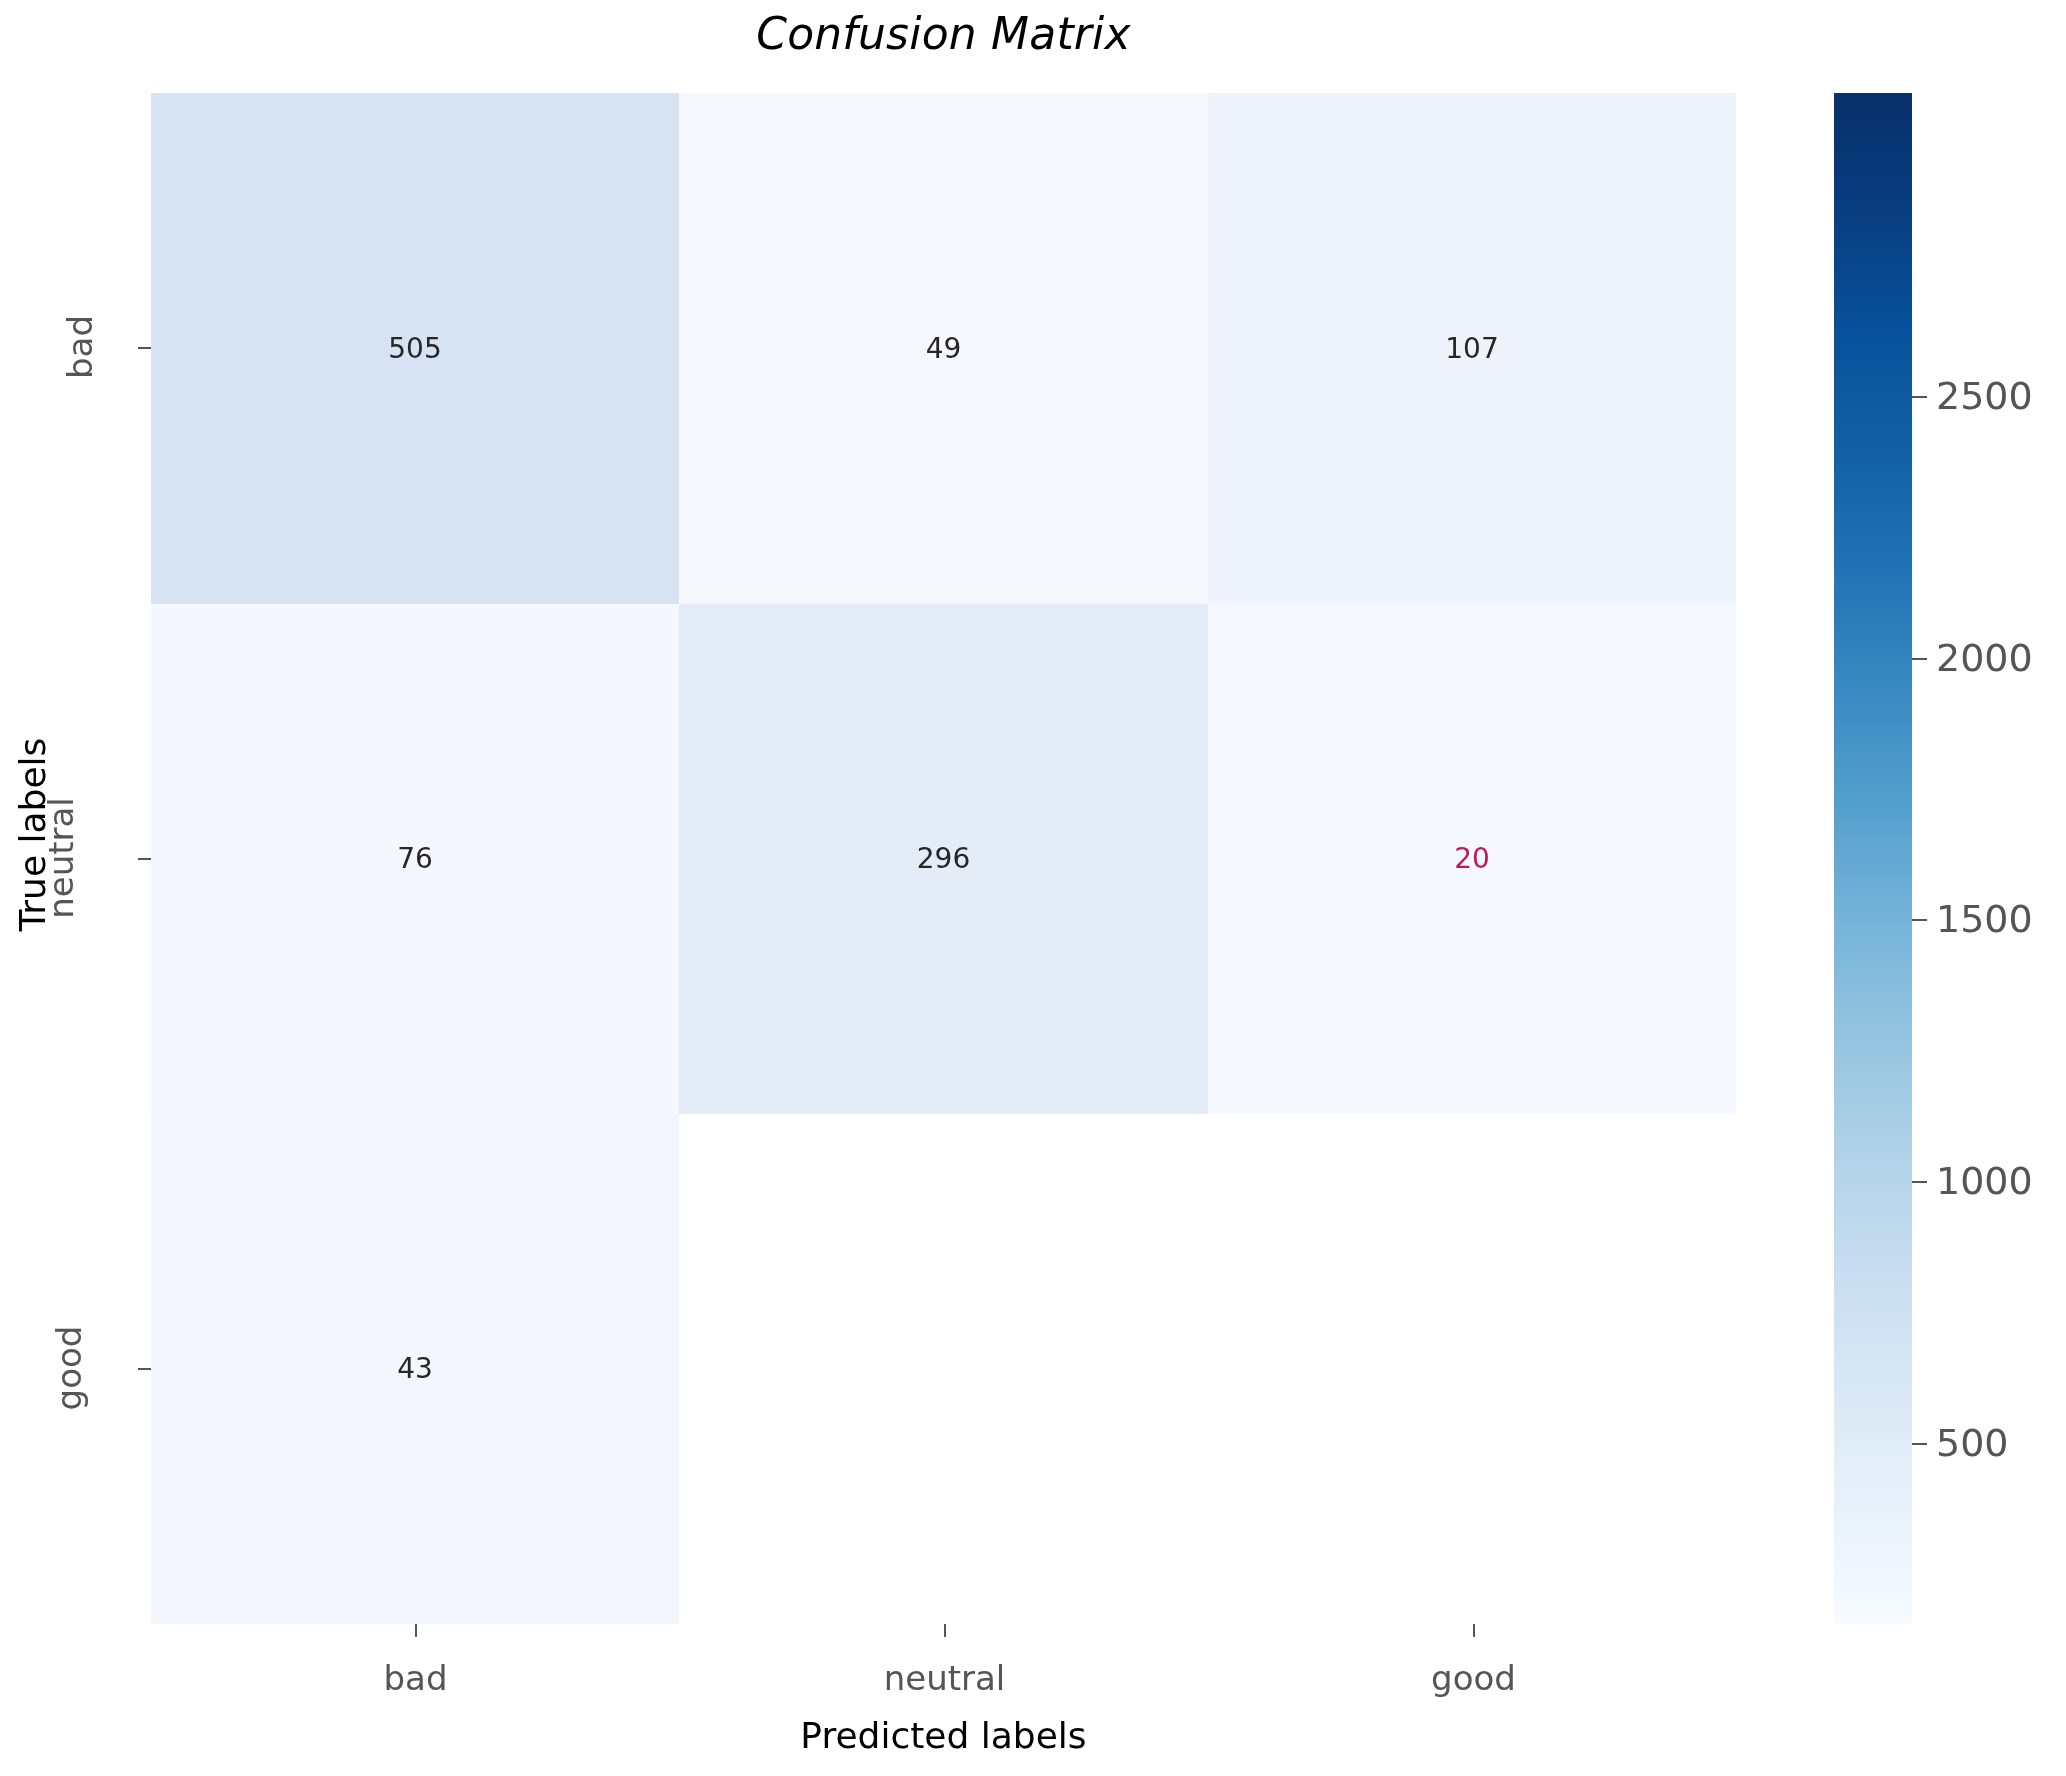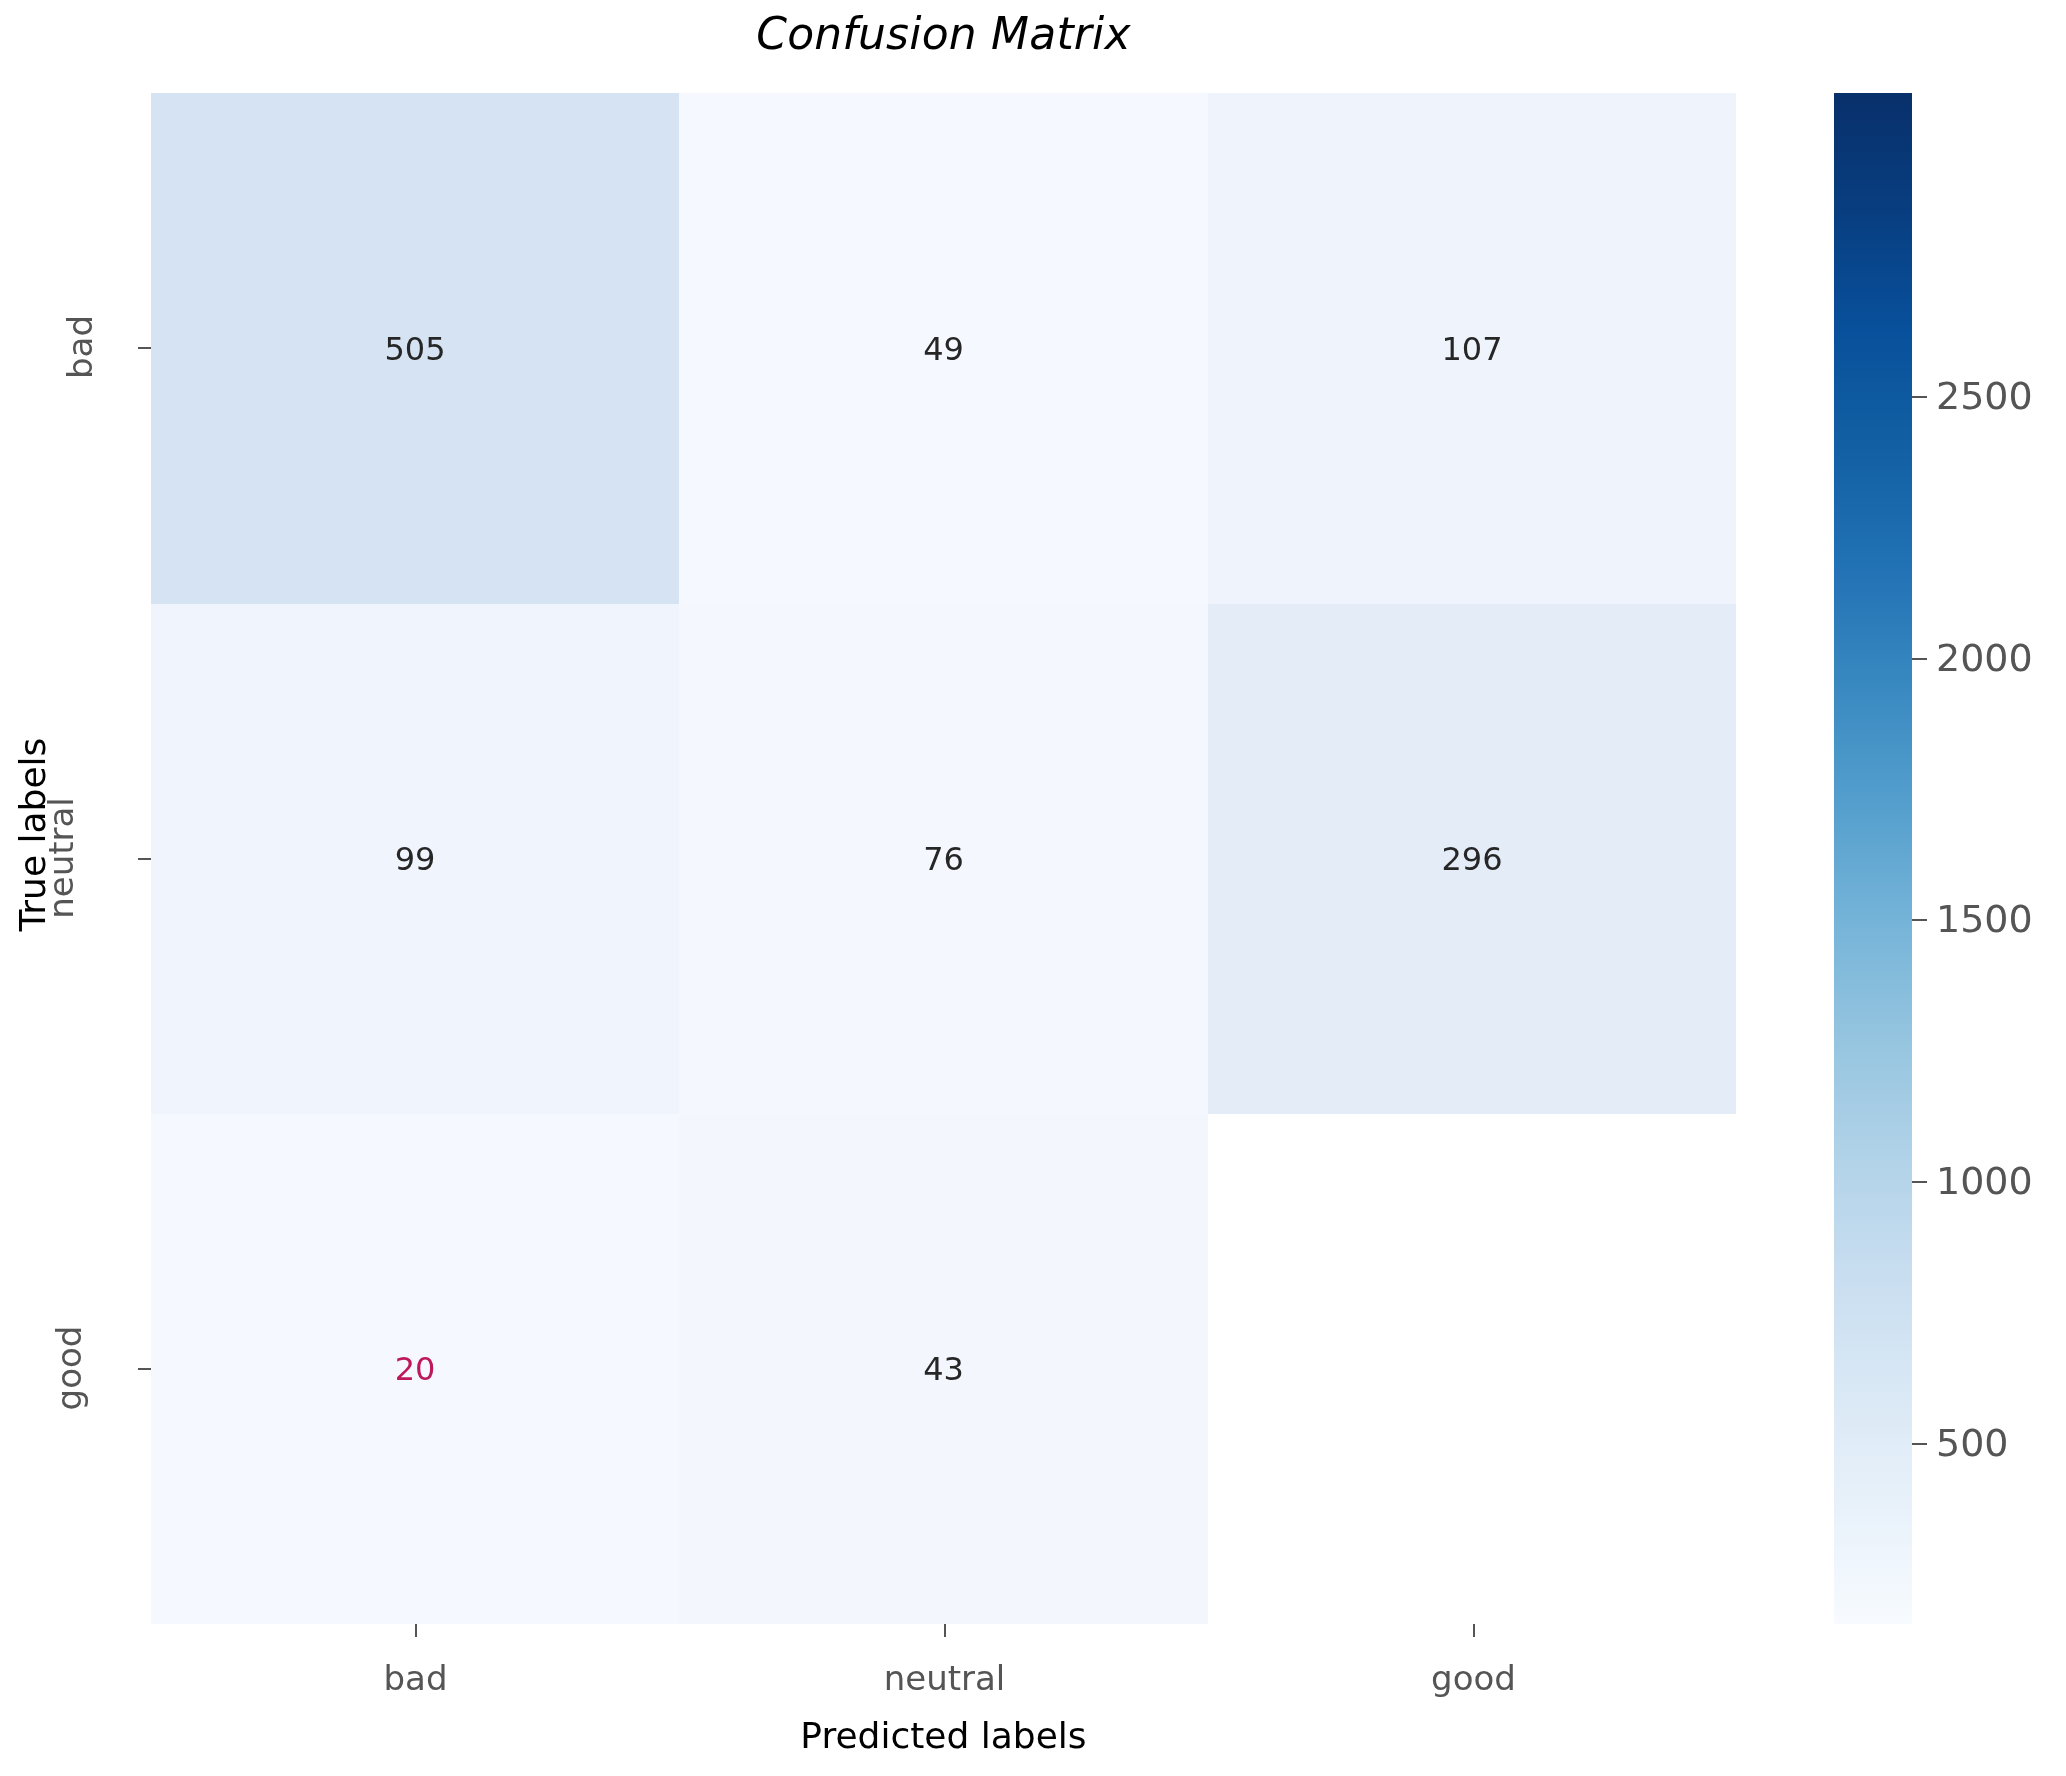--- a/index.html
+++ b/index.html
@@ -41,21 +41,21 @@
     grid-template-columns: 528px 529px 528px;
     grid-template-rows: 511px 510px 510px;
   }
   .hm-cell {
     position: relative;
     display: flex;
     align-items: center;
     justify-content: center;
   }
   .hm-val {
-    font-size: 32px;
+    font-size: 28px;
     line-height: 1;
     user-select: none;
   }
 
   
   .ytick-label {
     position: absolute;
     left: 0;
     width: 112px;
     text-align: right;
@@ -153,23 +153,20 @@
   <div class="hm-cell" style="background-color: rgb(214, 227, 243);">
     <span class="hm-val" style="color: rgb(38, 38, 38);">505</span>
   </div>
   <div class="hm-cell" style="background-color: rgb(245, 248, 254);">
     <span class="hm-val" style="color: rgb(38, 38, 38);">49</span>
   </div>
   <div class="hm-cell" style="background-color: rgb(239, 244, 252); text-align: right;">
     <span class="hm-val" style="color: rgb(38, 38, 38);">107</span>
   </div>
 
-  <div class="hm-cell" style="background-color: rgb(240, 244, 252);">
-    <span class="hm-val" style="color: rgb(38, 38, 38);">99</span>
-  </div>
   <div class="hm-cell" style="background-color: rgb(244, 248, 254);">
     <span class="hm-val" style="color: rgb(38, 38, 38);">76</span>
   </div>
   <div class="hm-cell" style="background-color: rgb(228, 236, 248);">
     <span class="hm-val" style="color: rgb(38, 38, 38);">296</span>
   </div>
 
   <div class="hm-cell" style="background-color: rgb(245, 248, 254);">
     <span class="hm-val" style="color: #be185d;">20</span>
   </div>

